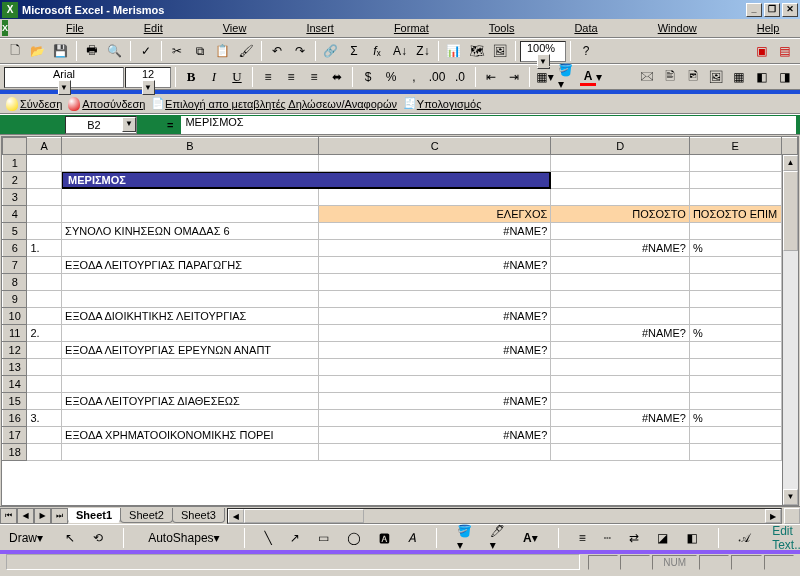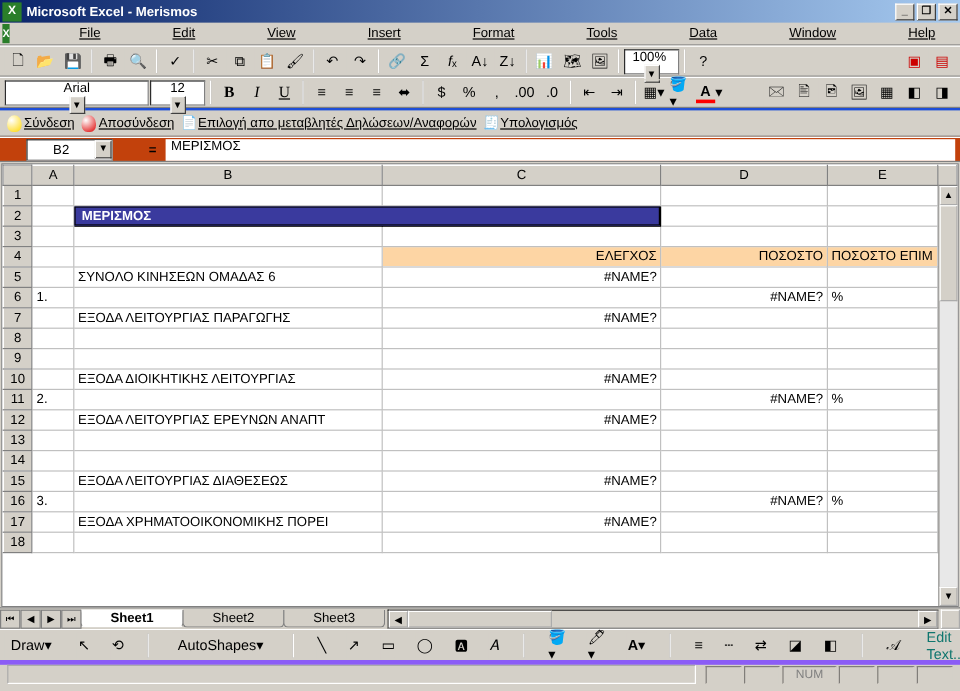--- a/index.html
+++ b/index.html
@@ -26,29 +26,29 @@
   .tb-dropdown { height: 21px; border: 1px inset #808080; background: #fff; display: inline-flex; align-items: center; padding: 0 2px; flex-direction: column; }
   .tb-dropdown .dd-text { padding: 0 4px; min-width: 0; }
   .tb-dropdown .dd-arrow { background: #d4d0c8; border: 1px solid #fff; border-right-color: #404040; border-bottom-color: #404040; width: 13px; height: 16px; text-align: center; line-height: 13px; font-size: 8px; }
   .tb-btn.bold { font-weight: bold; font-family: "Times New Roman"; font-size: 13px; }
   .tb-btn.italic { font-style: italic; font-family: "Times New Roman"; font-size: 13px; }
   .tb-btn.underline { text-decoration: underline; font-family: "Times New Roman"; font-size: 13px; }
   .tb-btn.wide { width: auto; padding: 0 4px; }
   .color-box { width: 16px; height: 3px; display: block; }
 
   
-  .custom-toolbar { background: #d4d0c8; height: 24px; display: flex; align-items: center; padding: 1px 6px; border-top: 2px solid #1d4ed8; border-bottom: 1px solid #808080; gap: 6px; font-size: 11px; }
+  .custom-toolbar { background: #d4d0c8; height: 24px; display: flex; align-items: center; padding: 1px 6px; border-top: 4px solid #1d4ed8; border-bottom: 1px solid #808080; gap: 6px; font-size: 11px; }
   .bulb { width: 12px; height: 14px; border-radius: 50% 50% 40% 40%; display: inline-block; vertical-align: middle; margin-right: 2px; }
   .bulb.yellow { background: radial-gradient(circle at 30% 30%, #fff, #ffd700); }
   .bulb.red { background: radial-gradient(circle at 30% 30%, #fff, #d00); }
   .custom-link { text-decoration: underline; color: #000; cursor: default; }
   .custom-link-btn { display: inline-flex; align-items: center; }
 
   
-  .formula-row { background: #c2410c; height: 21px; display: flex; align-items: center; border-top: 1px solid #fff; border-bottom: 1px solid #808080; }
+  .formula-row { background: #15803d; height: 21px; display: flex; align-items: center; border-top: 1px solid #fff; border-bottom: 1px solid #808080; padding-left: 43px; }
   .name-box { background: #fff; border: 1px inset #808080; height: 18px; display: flex; align-items: center; margin-left: 22px; }
   .name-box .nb-text { width: 56px; padding: 0 4px; text-align: center; }
   .name-box .nb-arrow { background: #d4d0c8; border: 1px solid #fff; border-right-color: #404040; border-bottom-color: #404040; width: 14px; height: 15px; text-align: center; line-height: 12px; font-size: 8px; }
   .formula-eq { padding: 0 8px 0 30px; font-weight: bold; }
   .formula-input { background: #fff; border: none; flex: 1; height: 18px; padding: 0 4px; margin-right: 4px; }
 
   
   .sheet-area { position: relative; height: 389px; background: #d4d0c8; display: flex; flex-direction: column; }
   .grid-wrap { flex: 1; background: #fff; position: relative; overflow: hidden; border: 1px solid #808080; margin: 1px 1px 0 1px;}
   
@@ -69,21 +69,21 @@
   .hd-orange { background: #fdd5a4; }
   .rt { text-align: right; }
   
   
   td.active-cell { position: relative; }
   td.active-cell::after { content: ""; position: absolute; inset: -1px; border: 2px solid #000; pointer-events: none; }
 
   
   .sheet-tabs-row { height: 18px; background: #d4d0c8; display: flex; align-items: center; border-top: 1px solid #808080; }
   .tab-nav-btn { width: 17px; height: 16px; background: #d4d0c8; border: 1px solid #808080; display: inline-flex; align-items: center; justify-content: center; font-size: 8px; }
-  .sheet-tab { background: #d4d0c8; color: #000; padding: 1px 24px; border: 1px solid #808080; border-top: none; margin-left: -1px; font-size: 11px; border-radius: 0 0 4px 4px; }
+  .sheet-tab { background: #d4d0c8; color: #000; padding: 1px 8px; border: 1px solid #808080; border-top: none; margin-left: -1px; font-size: 11px; border-radius: 0 0 4px 4px; }
   .sheet-tab.active { background: #fff; font-weight: bold; border-bottom-color: #fff; }
   .hscroll-stub { flex: 1; height: 16px; background: #d4d0c8; border: 1px inset #808080; margin: 0 2px; position: relative; }
   .hscroll-stub .thumb { position:absolute; left:16px; top:0; bottom:0; width:120px; background:#d4d0c8; border:1px outset #fff; }
   .hscroll-stub .arrL,.hscroll-stub .arrR{position:absolute;top:0;bottom:0;width:16px;background:#d4d0c8;border:1px outset #fff;text-align:center;font-size:8px;line-height:13px;}
   .hscroll-stub .arrL{left:0;} .hscroll-stub .arrR{right:0;}
 
   
   .vscroll { position: absolute; right: 0; top: 18px; bottom: 0; width: 16px; background: #d4d0c8; border-left: 1px solid #808080; display:flex; flex-direction:column;}
   .vscroll .arr{height:16px;background:#d4d0c8;border:1px outset #fff;text-align:center;font-size:8px;line-height:13px;}
   .vscroll .track{flex:1;background:#e8e8e8;position:relative;}

